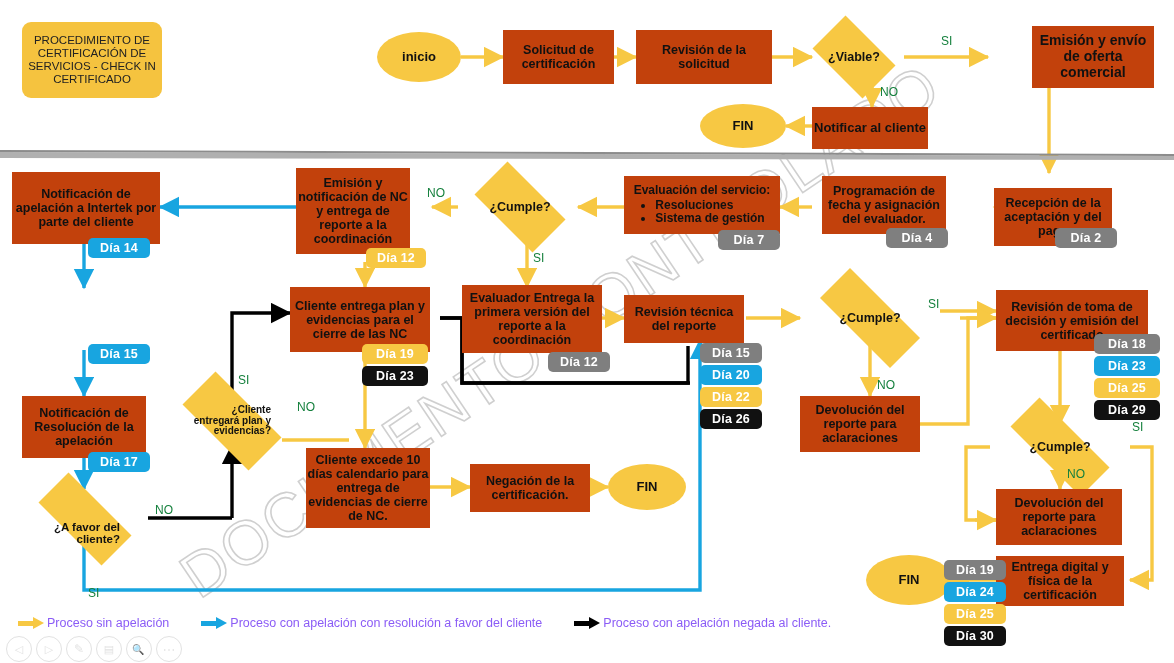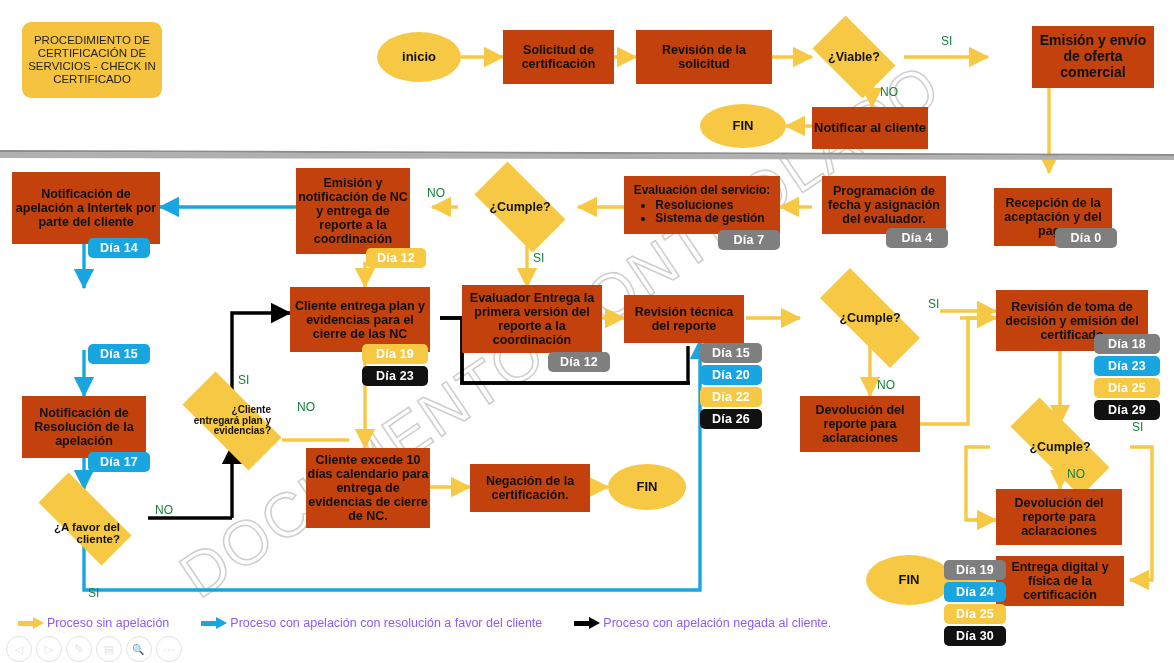--- a/index.html
+++ b/index.html
@@ -204,21 +204,21 @@
     <span>FIN</span>
   </div>
 
   <span class="elabel" style="left:941px;top:34px;">SI</span>
   <span class="elabel" style="left:880px;top:85px;">NO</span>
 
   <div class="node proc" style="left:994px;top:176px;width:118px;height:58px;font-size:12.5px;margin-top:12px;">
     <span>Recepción de la aceptación y del pago</span>
   </div>
   <div class="badge b-gray" style="left:1055px;top:228px;width:62px;height:20px;">
-    <span>Día 0</span>
+    <span>Día 2</span>
   </div>
 
   <div class="node proc" style="left:822px;top:176px;width:124px;height:58px;font-size:12.5px;">
     <span>Programación de fecha y asignación del evaluador.</span>
   </div>
   <div class="badge b-gray" style="left:886px;top:228px;width:62px;height:20px;">
     <span>Día 4</span>
   </div>
 
   <div class="node proc bullets" style="left:624px;top:176px;width:156px;height:58px;font-size:12px;flex-direction:column;justify-content:center;padding:2px 3px;">

